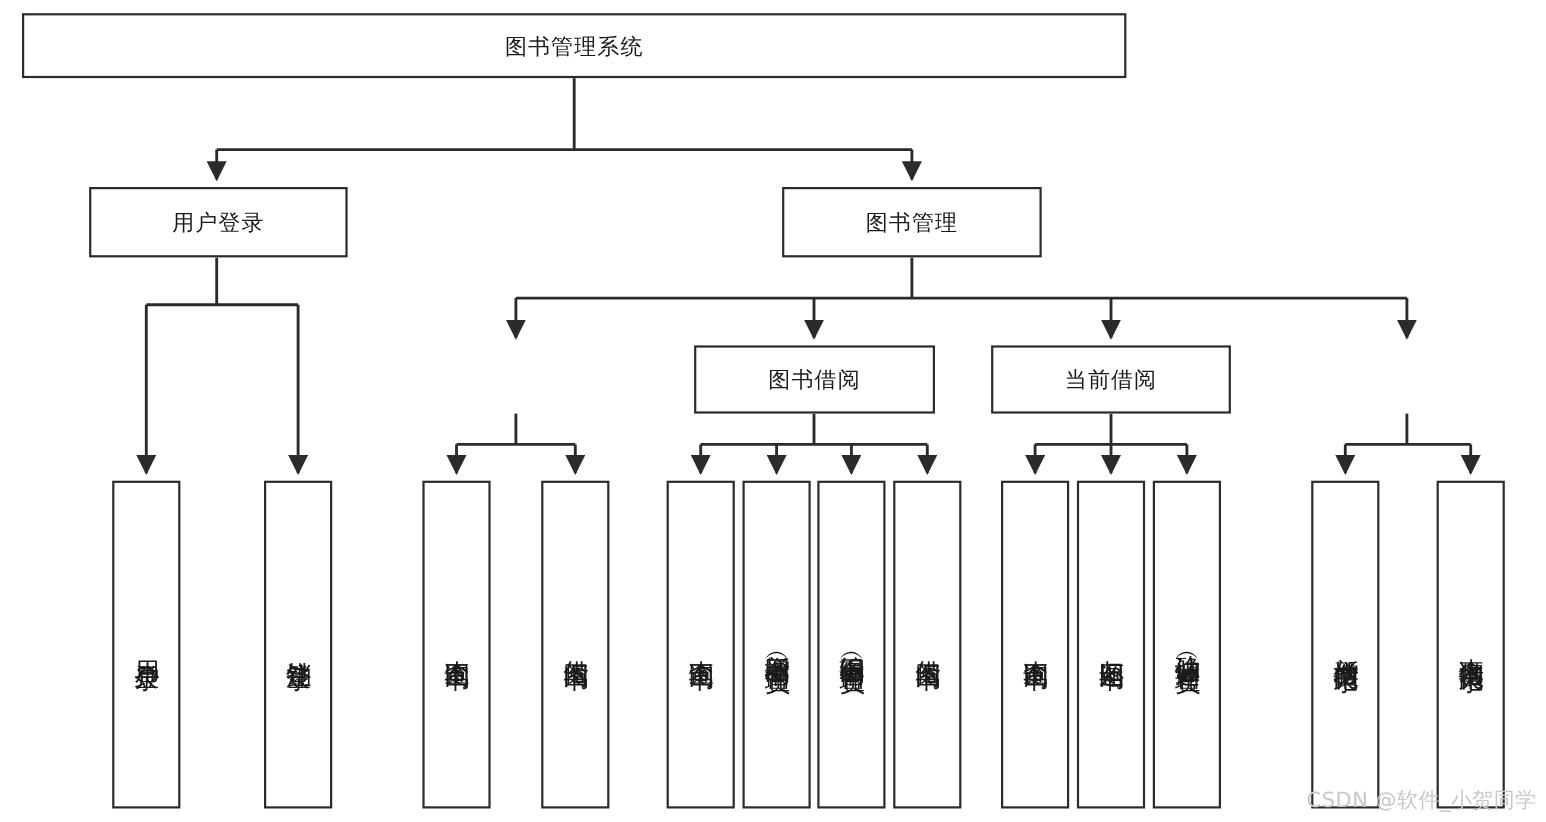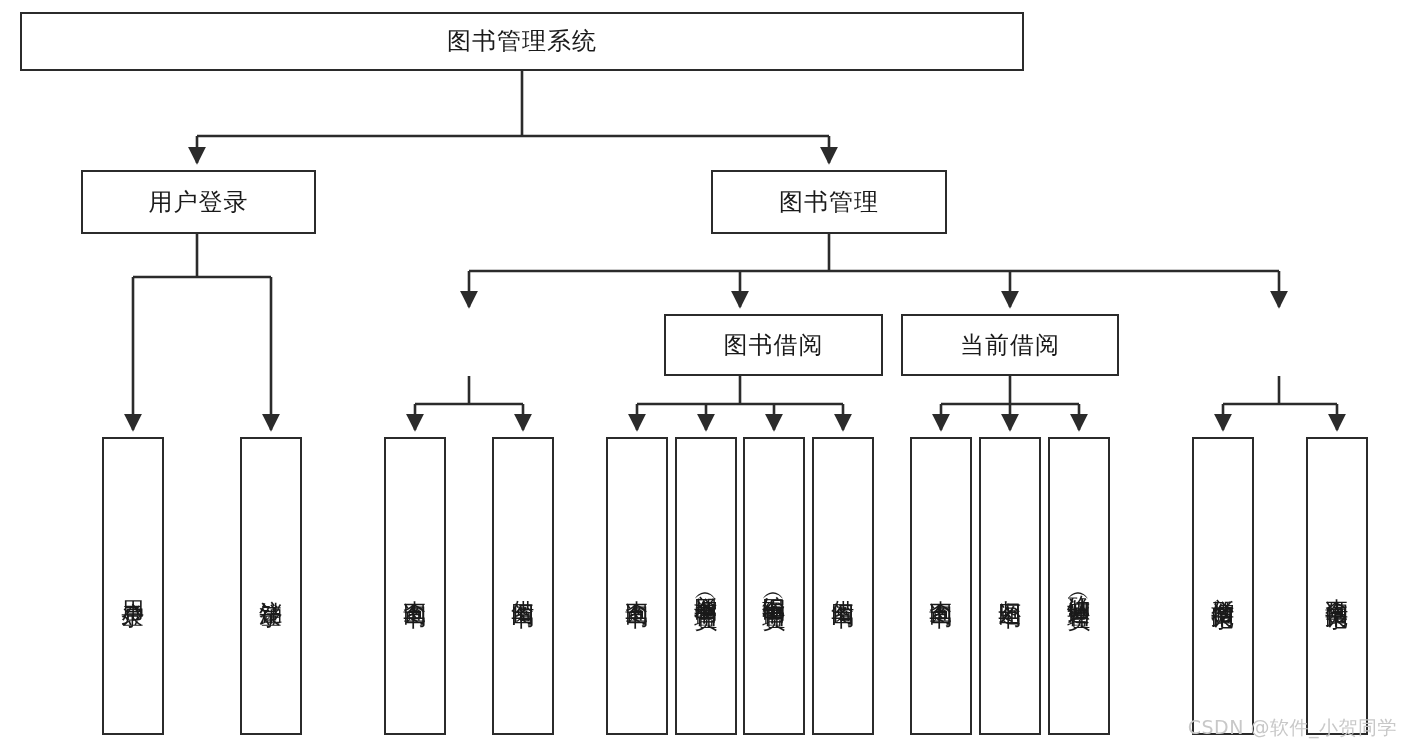--- a/index.html
+++ b/index.html
@@ -30,21 +30,21 @@
     box-sizing: border-box;
     border: 2.4px solid #2b2b2b;
     background: #ffffff;
     color: #1a1a1a;
     display: flex;
     align-items: center;
     justify-content: center;
     text-align: center;
   }
   .node.horiz {
-    font-size: 24px;
+    font-size: 20px;
     line-height: 1.1;
     letter-spacing: 1px;
   }
   .node.vert {
     writing-mode: vertical-rl;
     text-orientation: upright;
     font-size: 23px;
     line-height: 1.32;
     letter-spacing: 2px;
     align-items: center;
@@ -127,21 +127,21 @@
     <span>图书管理系统</span>
   </div>
 
   <div class="node horiz" style="left:81px; top:170px; width:235px; height:64px;">
     <span>用户登录</span>
   </div>
   <div class="node horiz" style="left:711px; top:170px; width:236px; height:64px;">
     <span>图书管理</span>
   </div>
 
-  <div class="node horiz" style="left:631px; top:314px; width:219px; height:62px;margin-left:33px;">
+  <div class="node horiz" style="left:631px; top:314px; width:219px; height:62px;">
     <span>图书借阅</span>
   </div>
   <div class="node horiz" style="left:901px; top:314px; width:218px; height:62px;">
     <span>当前借阅</span>
   </div>
 
   <div class="node vert" style="left:102px; top:437px; width:62px; height:298px;">
     <span>用户登录</span>
   </div>
   <div class="node vert" style="left:240px; top:437px; width:62px; height:298px;">

